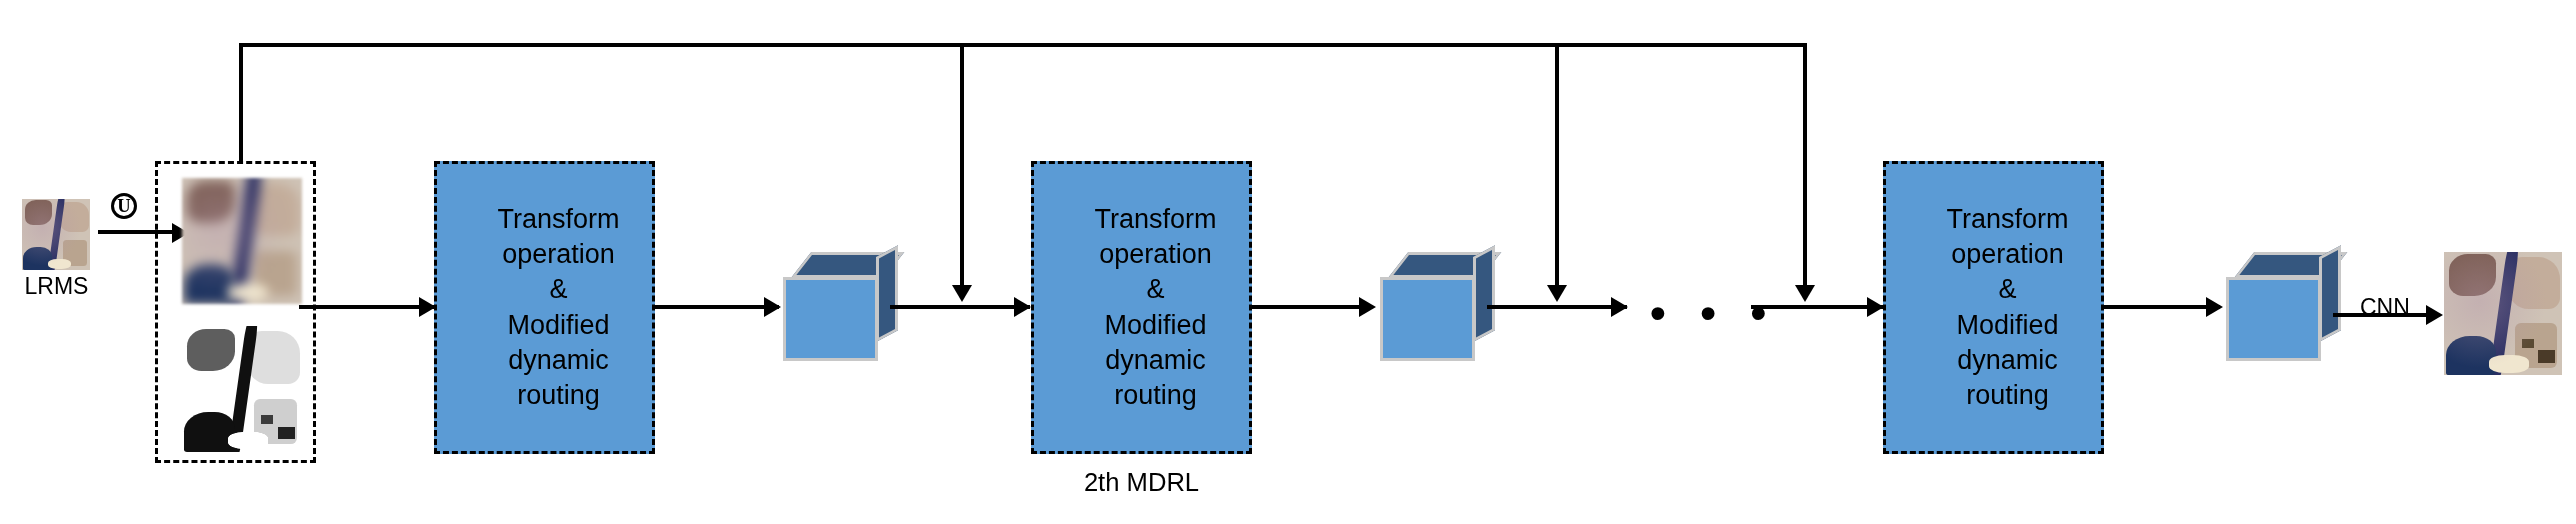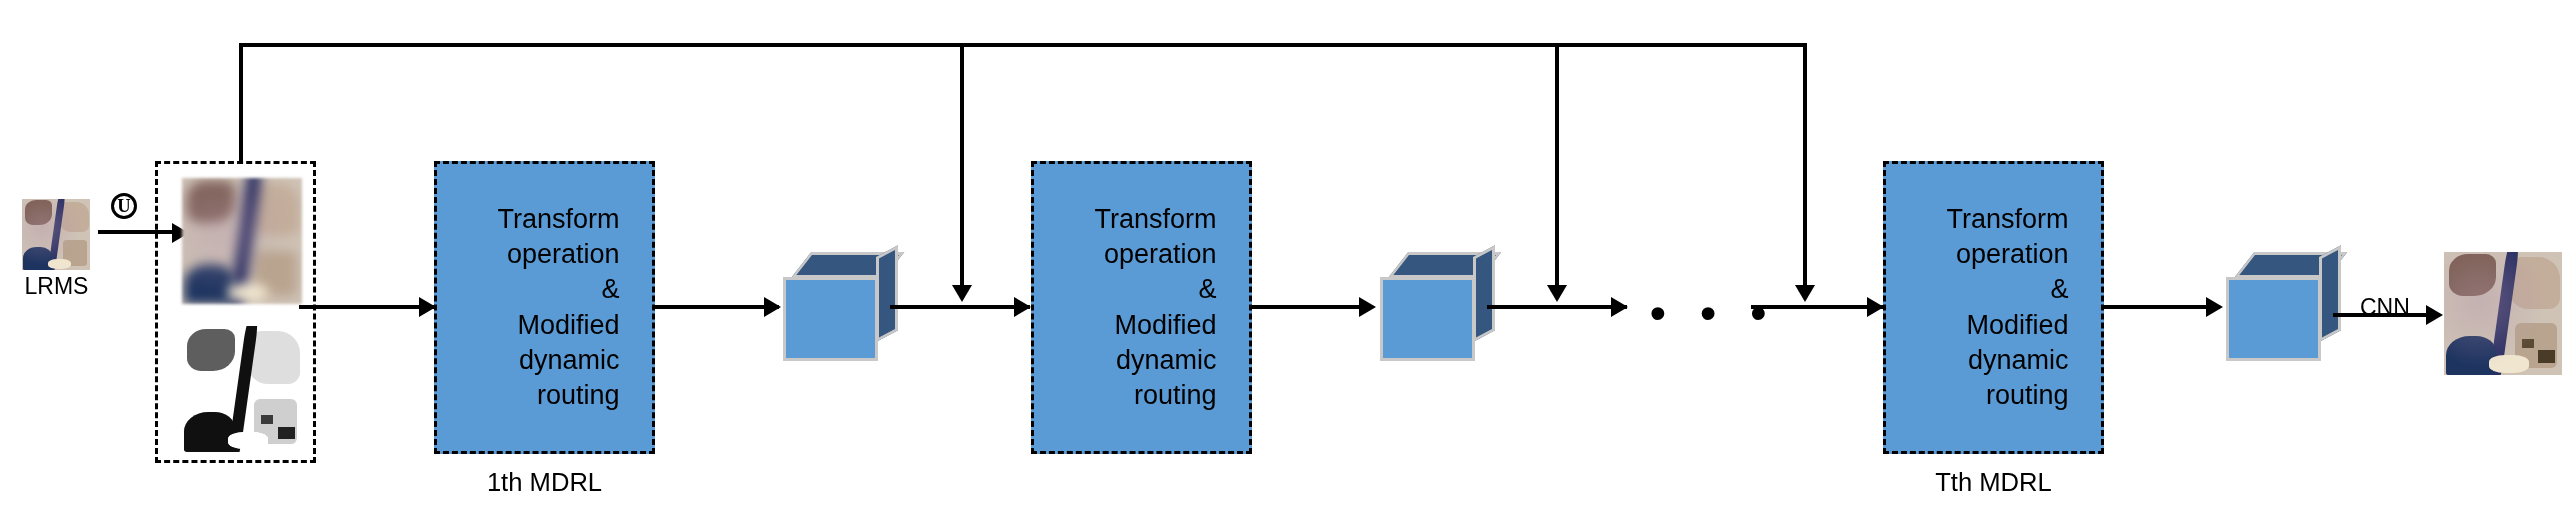--- a/index.html
+++ b/index.html
@@ -47,21 +47,21 @@
   }
 
   
   .mdrl {
     position: absolute;
     background: #5B9BD5;
     border: 3.9px dashed #000;
     display: flex;
     align-items: center;
     justify-content: center;
-    text-align: right;
+    text-align: center;
     padding-left: 28px;
   }
   .mdrl-text {
     font-size: 27px;
     line-height: 1.30;
     color: #000;
     white-space: pre-line;
     padding: 0 6.2px;
     font-family: "Liberation Sans", sans-serif;
   }
@@ -274,21 +274,20 @@
   <div class="arrow-right" style="left:419px; top:297px;"></div>
 
   <div class="mdrl" style="left:434px; top:161px; width:221px; height:293px;">
     <div class="mdrl-text">Transform
 operation
 &amp;
 Modified
 dynamic
 routing</div>
   </div>
-  <div class="mdrl-caption" style="left:434px; top:468px; width:221px;">1th MDRL</div>
 
   <div class="hline" style="left:655px; top:305px; width:124px;"></div>
   <div class="arrow-right" style="left:764px; top:297px;"></div>
 
   <div class="cube" style="left:783px; top:252px; width:118px; height:109px;">
     <div class="face-top" style="left:7.8px; top:0px; width:93px; height:26px; transform: skewX(-38deg); transform-origin: bottom left;"></div>
     <div class="face-side" style="left:93px; top:4.7px; width:22px; height:85px; transform: skewY(-28deg); transform-origin: top left;"></div>
     <div class="face-front" style="left:0px; top:25px; width:95px; height:84px;"></div>
   </div>
 
@@ -296,20 +295,21 @@
   <div class="arrow-right" style="left:1014px; top:297px;"></div>
 
   <div class="mdrl" style="left:1031px; top:161px; width:221px; height:293px;">
     <div class="mdrl-text">Transform
 operation
 &amp;
 Modified
 dynamic
 routing</div>
   </div>
+  <div class="mdrl-caption" style="left:1031px; top:468px; width:221px;">2th MDRL</div>
 
   <div class="hline" style="left:1252px; top:305px; width:120px;"></div>
   <div class="arrow-right" style="left:1359px; top:297px;"></div>
 
   <div class="cube" style="left:1380px; top:252px; width:118px; height:109px;">
     <div class="face-top" style="left:7.8px; top:0px; width:93px; height:26px; transform: skewX(-38deg); transform-origin: bottom left;"></div>
     <div class="face-side" style="left:93px; top:4.7px; width:22px; height:85px; transform: skewY(-28deg); transform-origin: top left;"></div>
     <div class="face-front" style="left:0px; top:25px; width:95px; height:84px;"></div>
   </div>
 
@@ -322,21 +322,20 @@
   <div class="arrow-right" style="left:1867px; top:297px;"></div>
 
   <div class="mdrl" style="left:1883px; top:161px; width:221px; height:293px;">
     <div class="mdrl-text">Transform
 operation
 &amp;
 Modified
 dynamic
 routing</div>
   </div>
-  <div class="mdrl-caption" style="left:1883px; top:468px; width:221px;">Tth MDRL</div>
 
   <div class="hline" style="left:2104px; top:305px; width:116px;"></div>
   <div class="arrow-right" style="left:2206px; top:297px;"></div>
 
   <div class="cube" style="left:2226px; top:252px; width:118px; height:109px;">
     <div class="face-top" style="left:7.8px; top:0px; width:93px; height:26px; transform: skewX(-38deg); transform-origin: bottom left;"></div>
     <div class="face-side" style="left:93px; top:4.7px; width:22px; height:85px; transform: skewY(-28deg); transform-origin: top left;"></div>
     <div class="face-front" style="left:0px; top:25px; width:95px; height:84px;"></div>
   </div>
 

